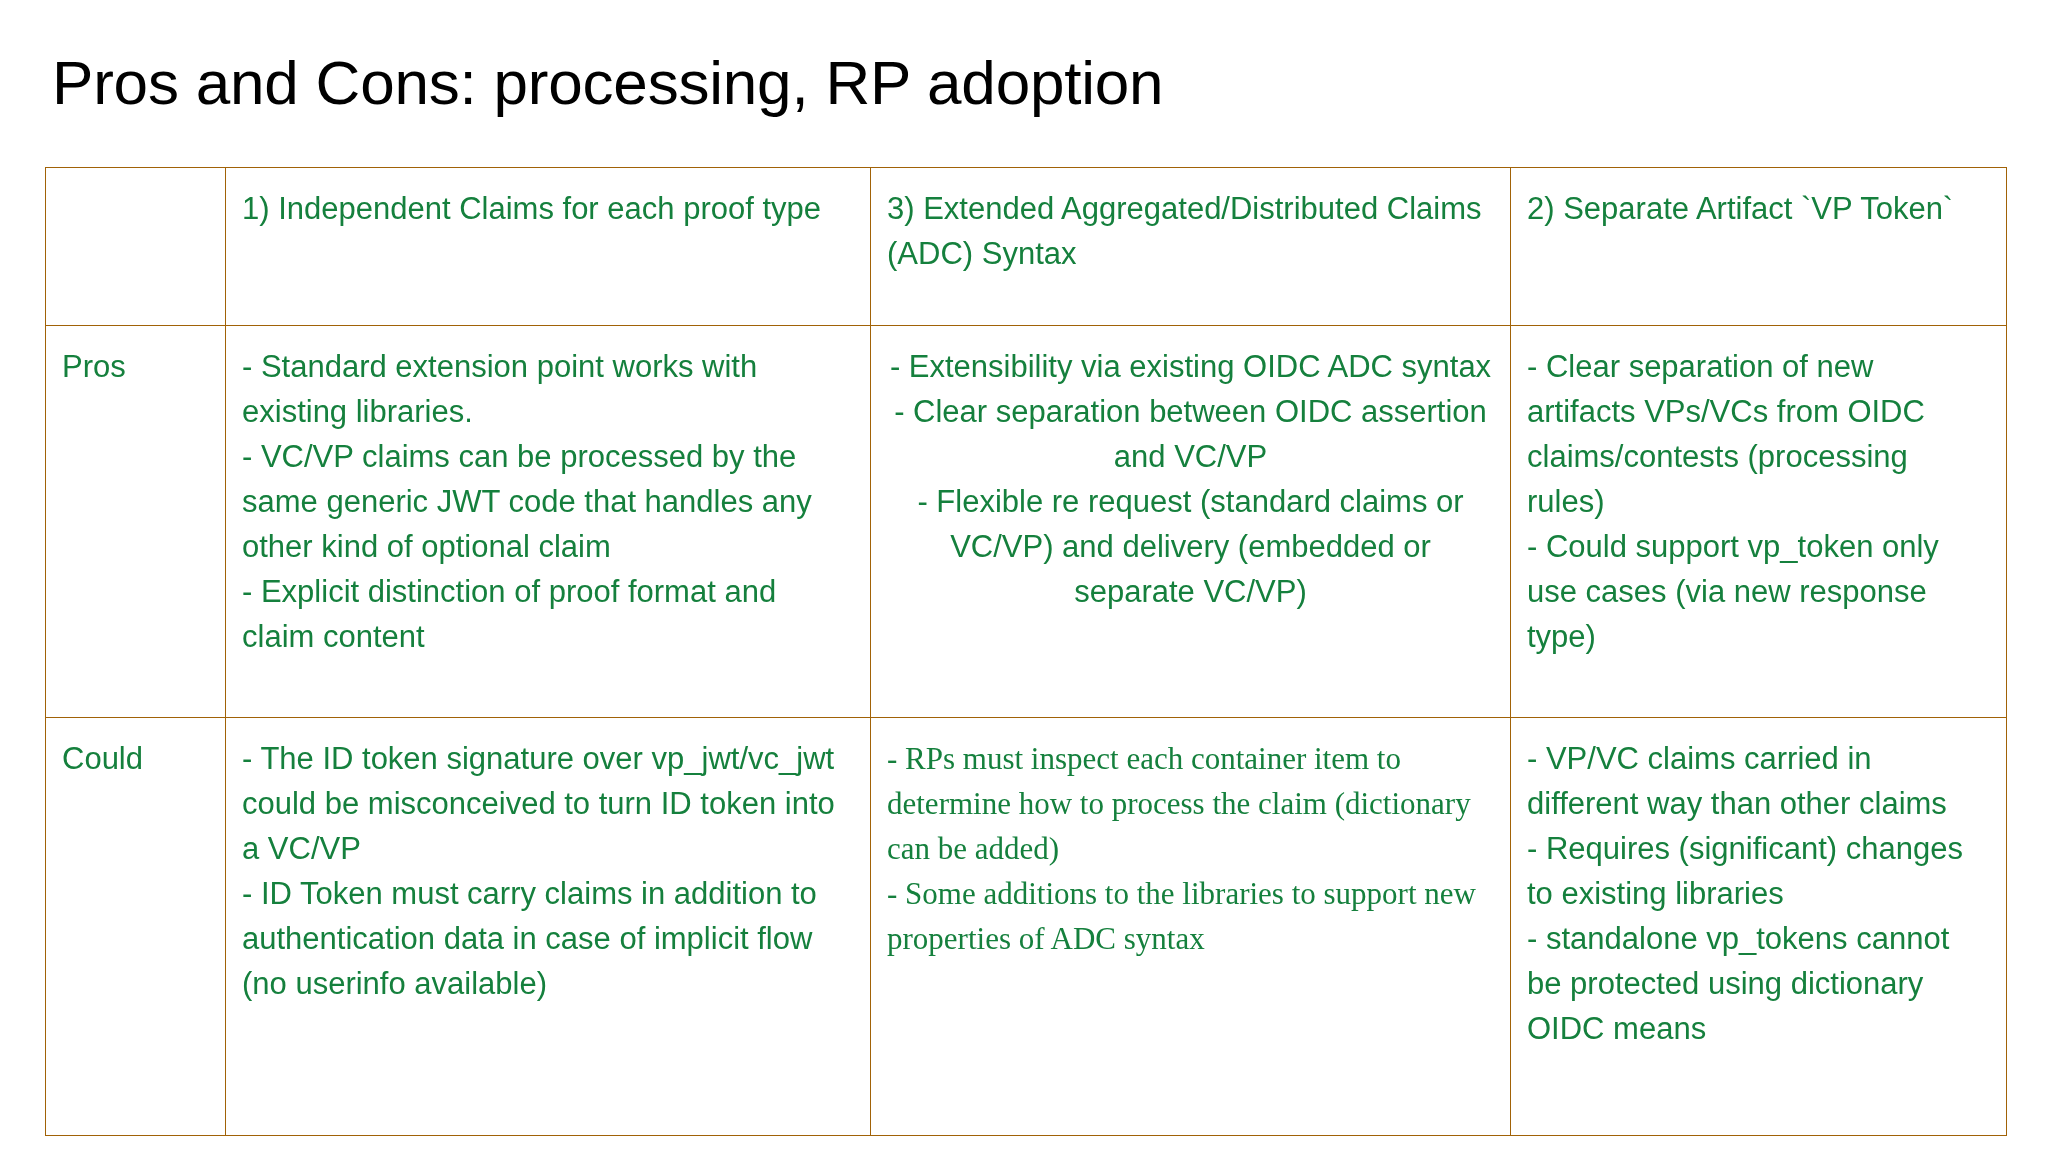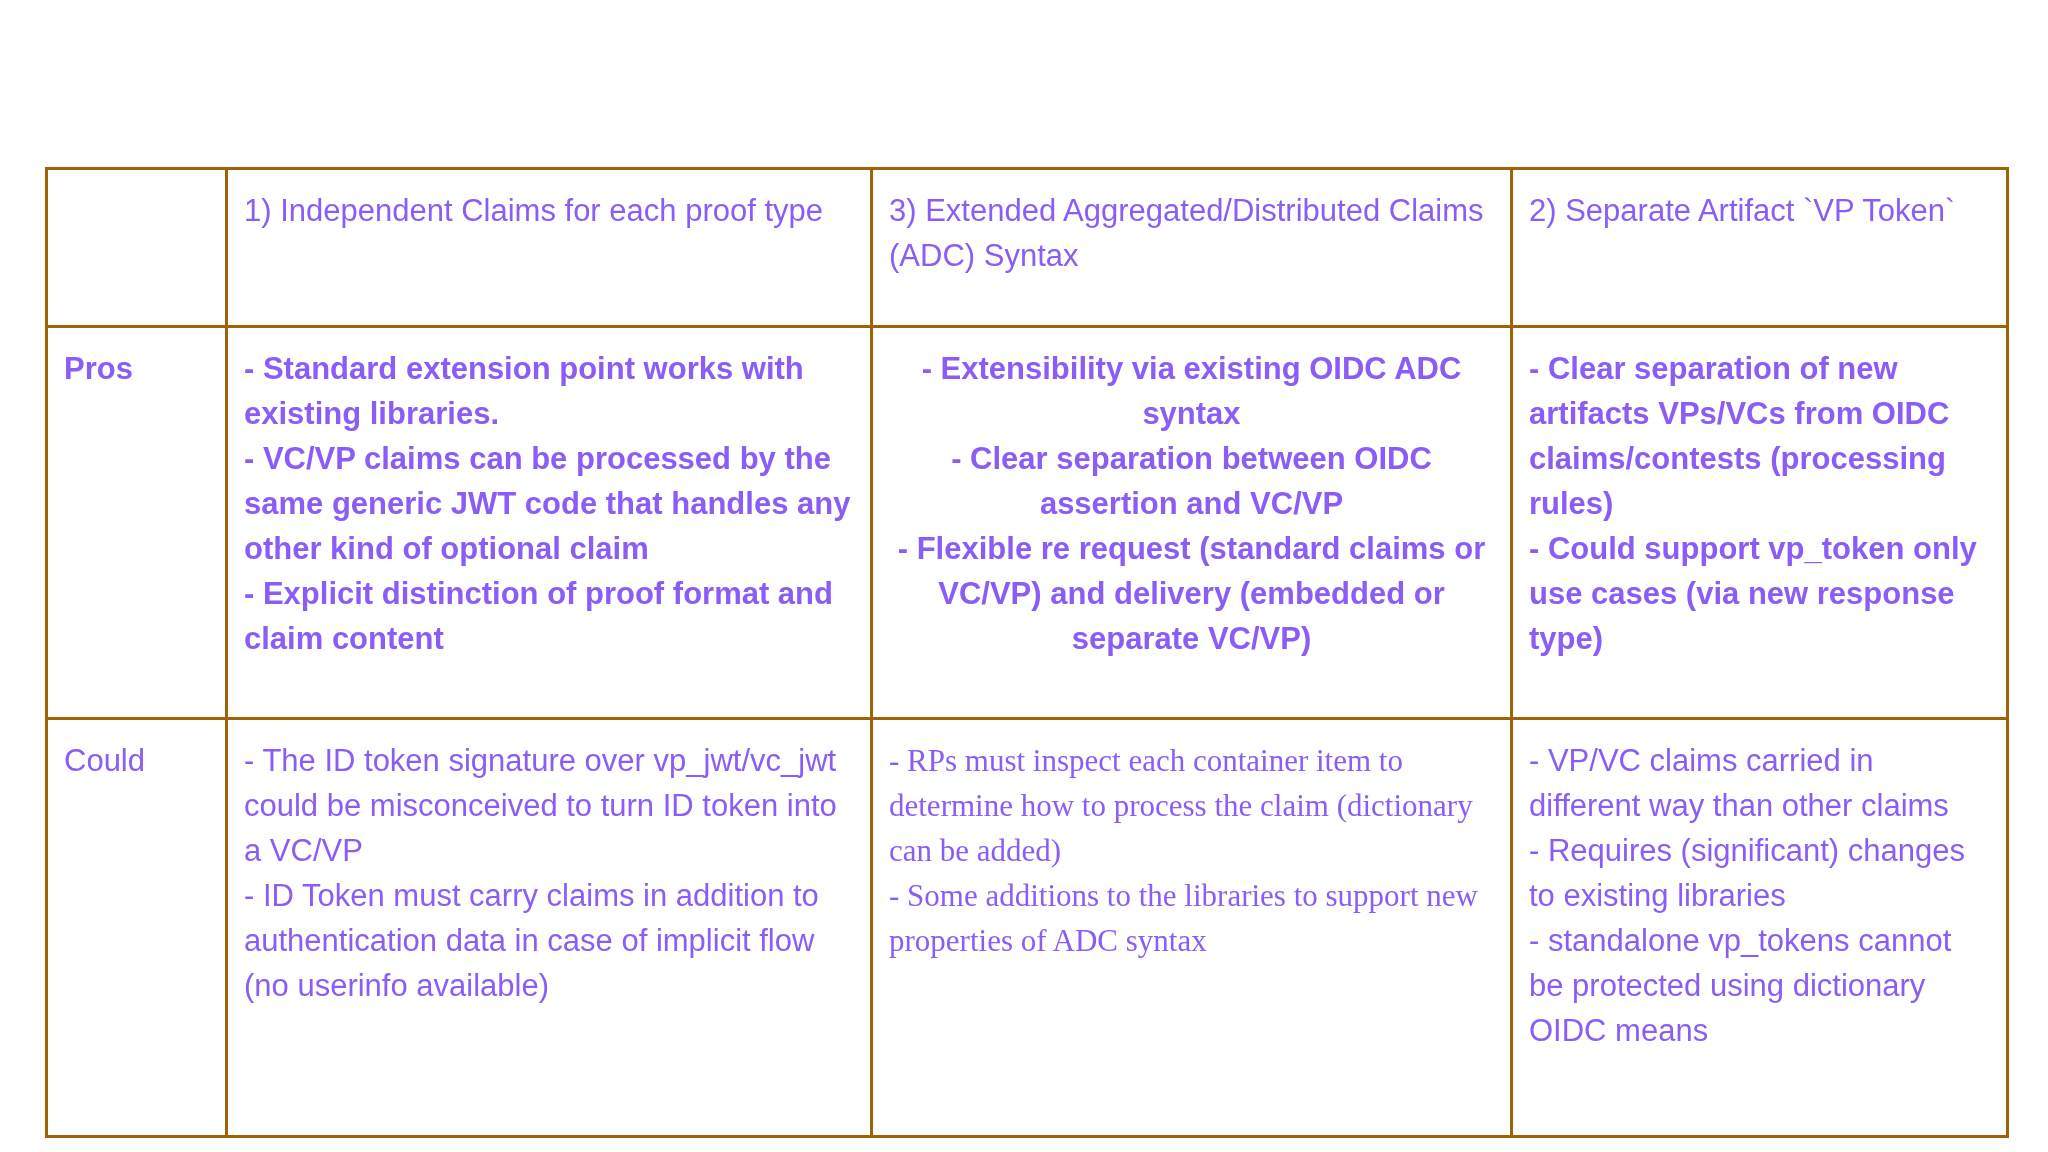--- a/index.html
+++ b/index.html
@@ -45,26 +45,26 @@
 
   table.cmp {
     border-collapse: collapse;
     table-layout: fixed;
     width: 1961px;
     height: 968px;
     background: #ffffff;
   }
 
   table.cmp td {
-    border: 3px solid #a16207;
+    border: 1px solid #a16207;
     vertical-align: top;
     padding: 18px 16px 14px 16px;
     font-size: 31px;
     line-height: 45px;
-    color: #8b5cf6;
+    color: #15803d;
     background: #ffffff;
   }
 
   
   col.c-label { width: 180px; }
   col.c-opt1  { width: 645px; }
   col.c-opt2  { width: 640px; }
   col.c-opt3  { width: 496px; }
 
   td.row-label {
@@ -78,28 +78,29 @@
 
   td.corner-cell {
     padding: 0;
   }
 
   td.head-cell {
     padding-top: 20px;
   }
 
   tr.r-head { height: 158px; }
-  tr.r-pros { height: 392px; font-weight: bold; }
+  tr.r-pros { height: 392px; }
   tr.r-cons { height: 418px; }
 </style>
 </head>
 <body>
 
 <div class="slide">
 
+  <div class="slide-title">Pros and Cons: processing, RP adoption</div>
 
   <div class="table-wrap">
     <table class="cmp">
       <colgroup>
         <col class="c-label">
         <col class="c-opt1">
         <col class="c-opt2">
         <col class="c-opt3">
       </colgroup>
       <tbody>

